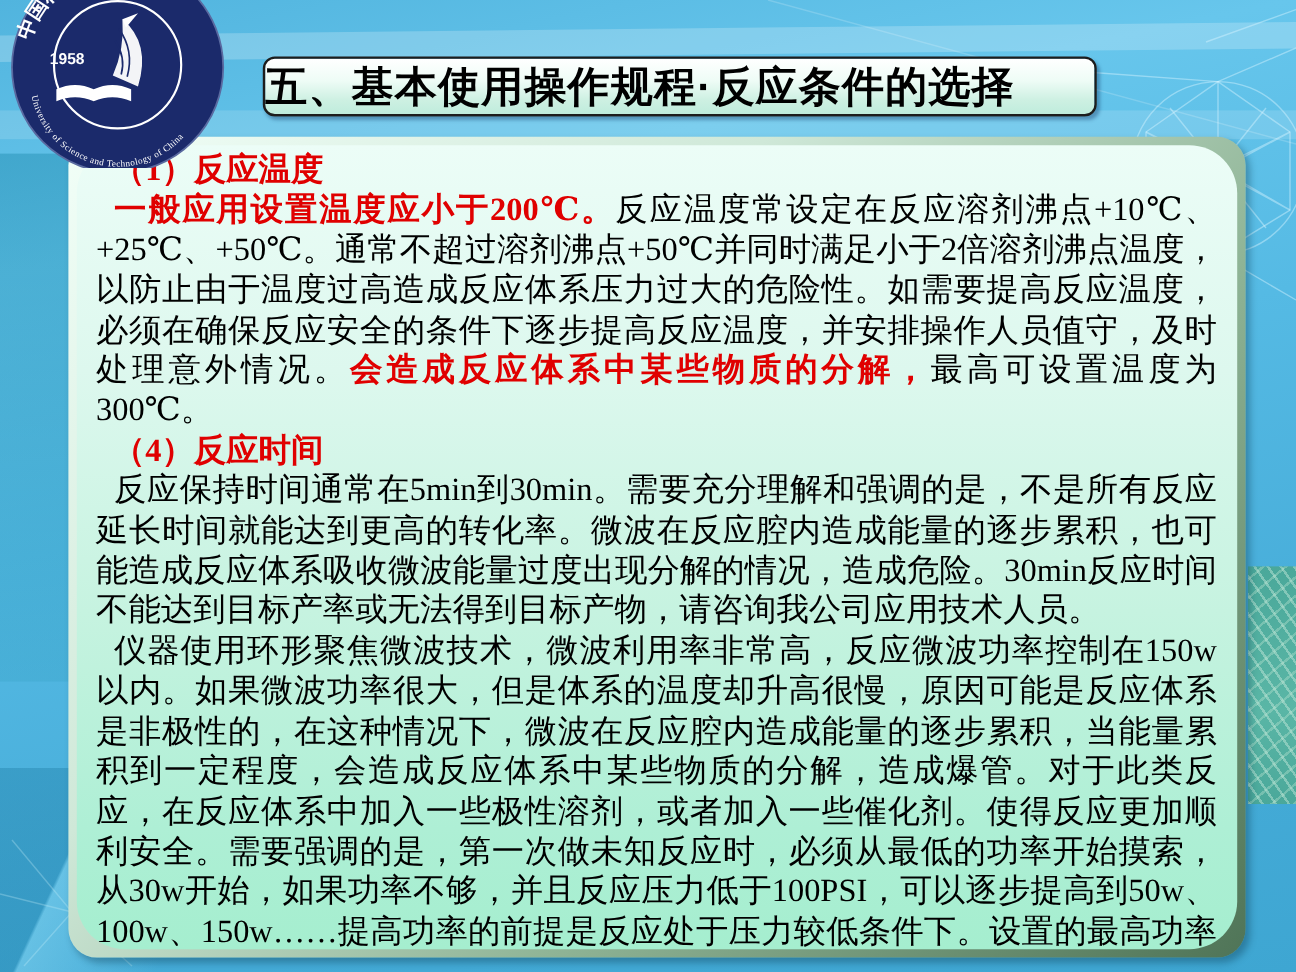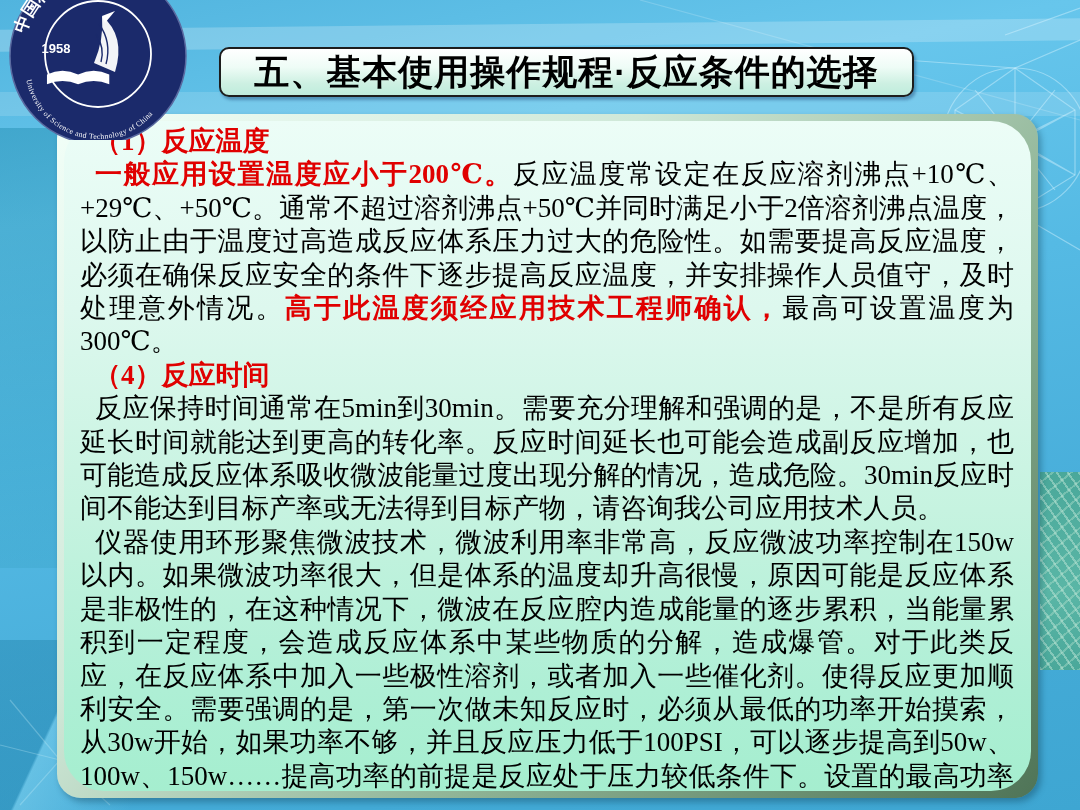--- a/index.html
+++ b/index.html
@@ -32,21 +32,21 @@
       linear-gradient(180deg,#4aa89a,#5ab6a6 60%,#4aa89a);
   }
   svg.bg-wire{position:absolute;left:0;top:0;pointer-events:none;}
 
   
   .title-bar{
     position:absolute;left:219px;top:47px;width:691px;height:46px;
     border:2px solid #1d1d1d;border-radius:10px;
     background:linear-gradient(180deg,#ffffff 0%,#eefcf6 40%,#cdf0e2 75%,#bfecdc 100%);
     box-shadow:2px 3px 3px rgba(8,40,90,.35), inset 0 1px 0 #ffffff;
-    display:flex;align-items:center;justify-content:center;
+    display:flex;align-items:center;justify-content:flex-start;
   }
   .title-text{
     font-family:"Liberation Sans","DejaVu Sans",sans-serif;
     font-weight:900;font-size:35px;color:#000;letter-spacing:1px;white-space:nowrap;
   }
 
   
   .panel-outer{
     position:absolute;left:57px;top:114px;width:981px;height:684px;
     border-radius:24px;
@@ -98,23 +98,23 @@
     <path d="M10,700 L60,760 L20,805 M60,760 L110,805 M0,745 L60,760" stroke="rgba(200,240,250,0.30)"></path>
 
     <path d="M640,0 L1080,120" stroke="rgba(255,255,255,0.18)"></path>
   </g>
 </svg>
 
 <div class="panel-outer">
   <div class="panel-inner">
     <div class="panel-content">
         <div class="sec-heading">（1）反应温度</div>
-        <p class="sec-para"><span class="run-red-bold">一般应用设置温度应小于200℃。</span><span class="run-normal">反应温度常设定在反应溶剂沸点+10℃、+29℃、+50℃。通常不超过溶剂沸点+50℃并同时满足小于2倍溶剂沸点温度，以防止由于温度过高造成反应体系压力过大的危险性。如需要提高反应温度，必须在确保反应安全的条件下逐步提高反应温度，并安排操作人员值守，及时处理意外情况。</span><span class="run-red-bold">高于此温度须经应用技术工程师确认，</span><span class="run-normal">最高可设置温度为300℃。</span></p>
+        <p class="sec-para"><span class="run-red-bold">一般应用设置温度应小于200℃。</span><span class="run-normal">反应温度常设定在反应溶剂沸点+10℃、+25℃、+50℃。通常不超过溶剂沸点+50℃并同时满足小于2倍溶剂沸点温度，以防止由于温度过高造成反应体系压力过大的危险性。如需要提高反应温度，必须在确保反应安全的条件下逐步提高反应温度，并安排操作人员值守，及时处理意外情况。</span><span class="run-red-bold">会造成反应体系中某些物质的分解，</span><span class="run-normal">最高可设置温度为300℃。</span></p>
         <div class="sec-heading">（4）反应时间</div>
-        <p class="sec-para"><span class="run-normal">反应保持时间通常在5min到30min。需要充分理解和强调的是，不是所有反应延长时间就能达到更高的转化率。反应时间延长也可能会造成副反应增加，也可能造成反应体系吸收微波能量过度出现分解的情况，造成危险。30min反应时间不能达到目标产率或无法得到目标产物，请咨询我公司应用技术人员。</span></p>
+        <p class="sec-para"><span class="run-normal">反应保持时间通常在5min到30min。需要充分理解和强调的是，不是所有反应延长时间就能达到更高的转化率。微波在反应腔内造成能量的逐步累积，也可能造成反应体系吸收微波能量过度出现分解的情况，造成危险。30min反应时间不能达到目标产率或无法得到目标产物，请咨询我公司应用技术人员。</span></p>
         <p class="sec-para"><span class="run-normal">仪器使用环形聚焦微波技术，微波利用率非常高，反应微波功率控制在150w以内。如果微波功率很大，但是体系的温度却升高很慢，原因可能是反应体系是非极性的，在这种情况下，微波在反应腔内造成能量的逐步累积，当能量累积到一定程度，会造成反应体系中某些物质的分解，造成爆管。对于此类反应，在反应体系中加入一些极性溶剂，或者加入一些催化剂。使得反应更加顺利安全。需要强调的是，第一次做未知反应时，必须从最低的功率开始摸索，从30w开始，如果功率不够，并且反应压力低于100PSI，可以逐步提高到50w、100w、150w……提高功率的前提是反应处于压力较低条件下。设置的最高功率是300W。</span></p>
       </div>
   </div>
 </div>
 
 <div class="title-bar">
   <span class="title-text">五、基本使用操作规程·反应条件的选择</span>
 </div>
 
 <div class="logo-wrap">

